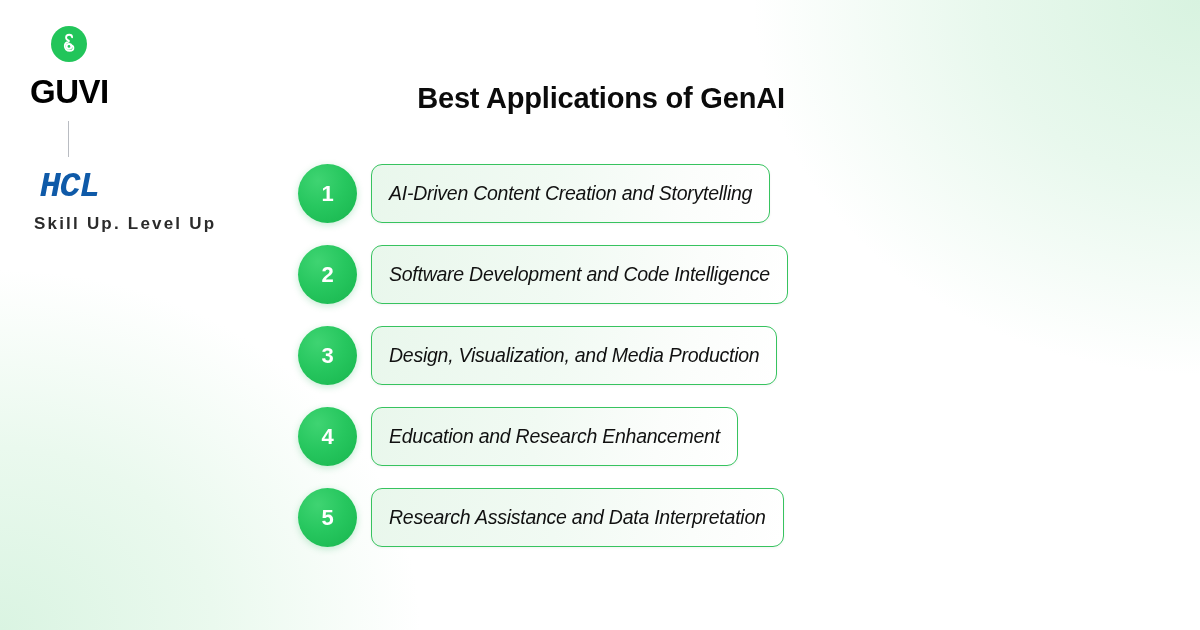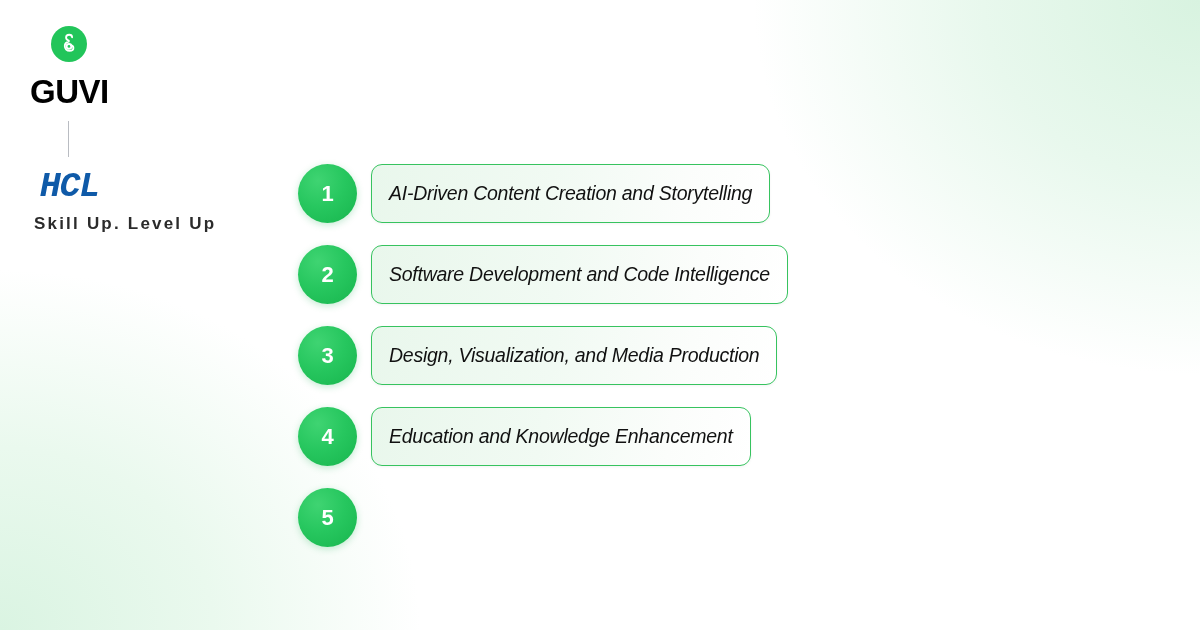--- a/index.html
+++ b/index.html
@@ -159,20 +159,21 @@
           <circle cx="12" cy="14.6" r="2.6" fill="none" stroke="#ffffff" stroke-width="2.0"></circle>
         </svg>
       </span>
       <span class="guvi-wordmark">GUVI</span>
       <span class="logo-divider"></span>
       <span class="hcl-wordmark">HCL</span>
     </div>
     <div class="tagline">Skill Up. Level Up</div>
   </div>
 
+  <div class="page-title">Best Applications of GenAI</div>
 
   <div class="list">
 
     <div class="list-item">
       <div class="badge">1</div>
       <div class="pill">
         <span class="pill-label">AI-Driven Content Creation and Storytelling</span>
       </div>
     </div>
 
@@ -186,22 +187,25 @@
     <div class="list-item">
       <div class="badge">3</div>
       <div class="pill">
         <span class="pill-label">Design, Visualization, and Media Production</span>
       </div>
     </div>
 
     <div class="list-item">
       <div class="badge">4</div>
       <div class="pill">
-        <span class="pill-label">Education and Knowledge Enhancement</span>
+        <span class="pill-label">Education and Research Enhancement</span>
       </div>
     </div>
 
     <div class="list-item">
       <div class="badge">5</div>
+      <div class="pill">
+        <span class="pill-label">Research Assistance and Data Interpretation</span>
+      </div>
     </div>
 
   </div>
 </div>
 
 </body></html>

